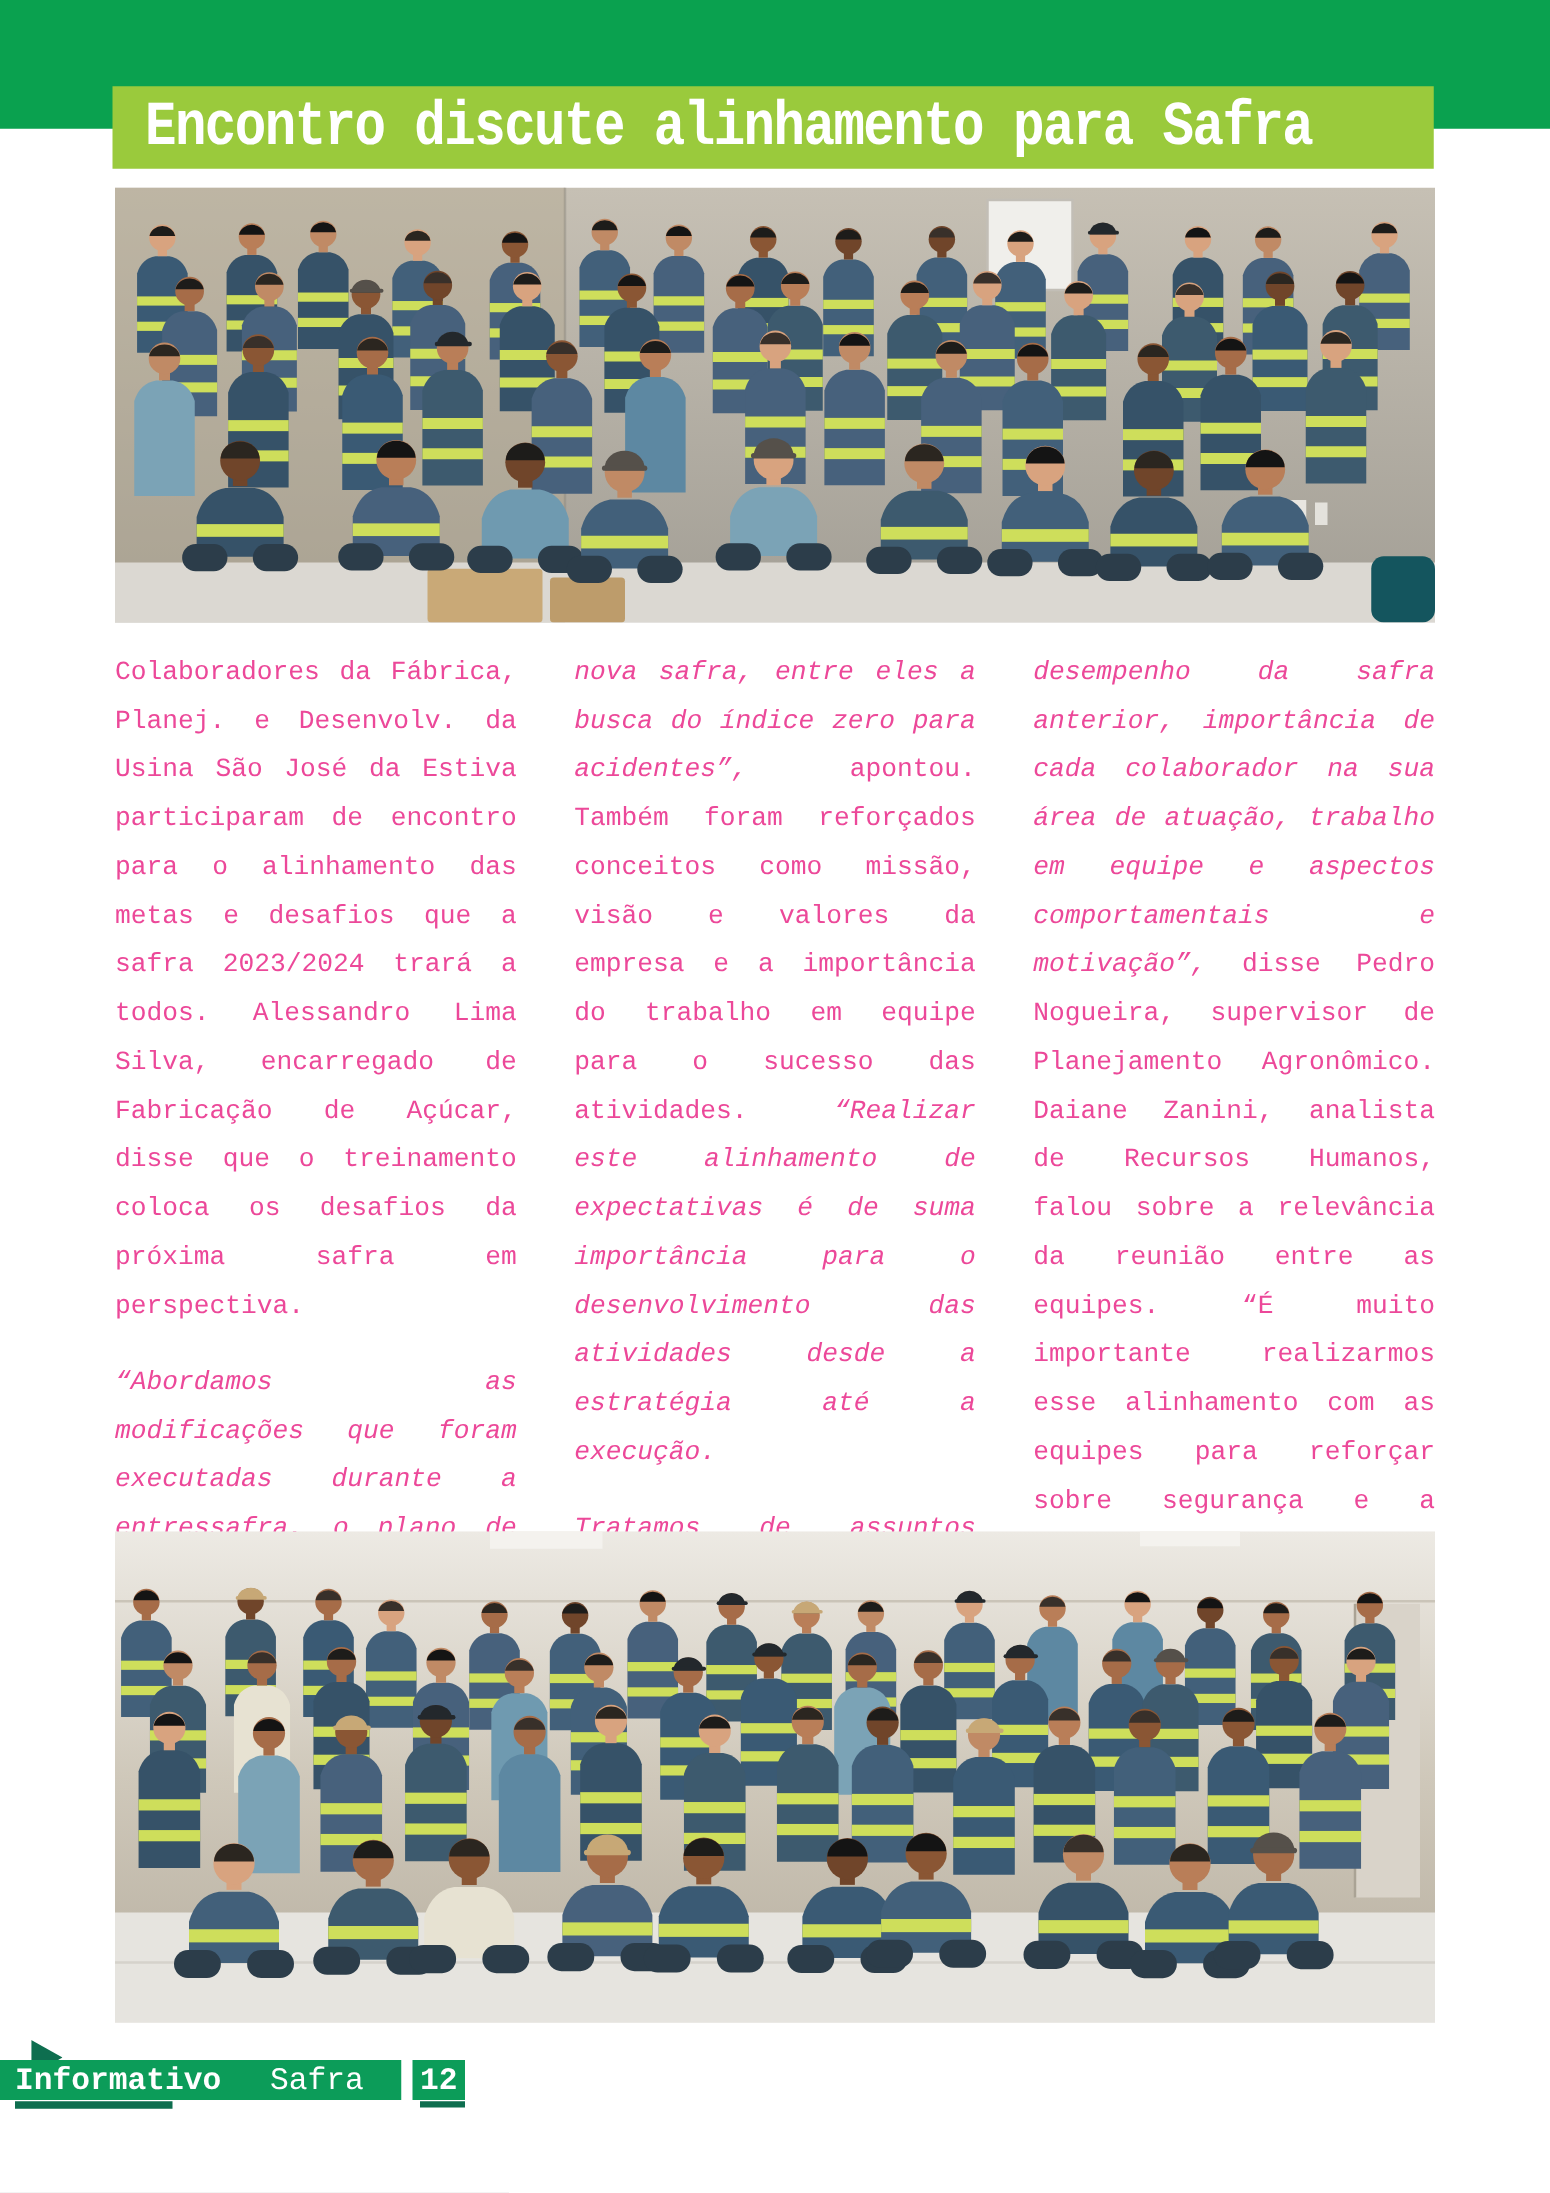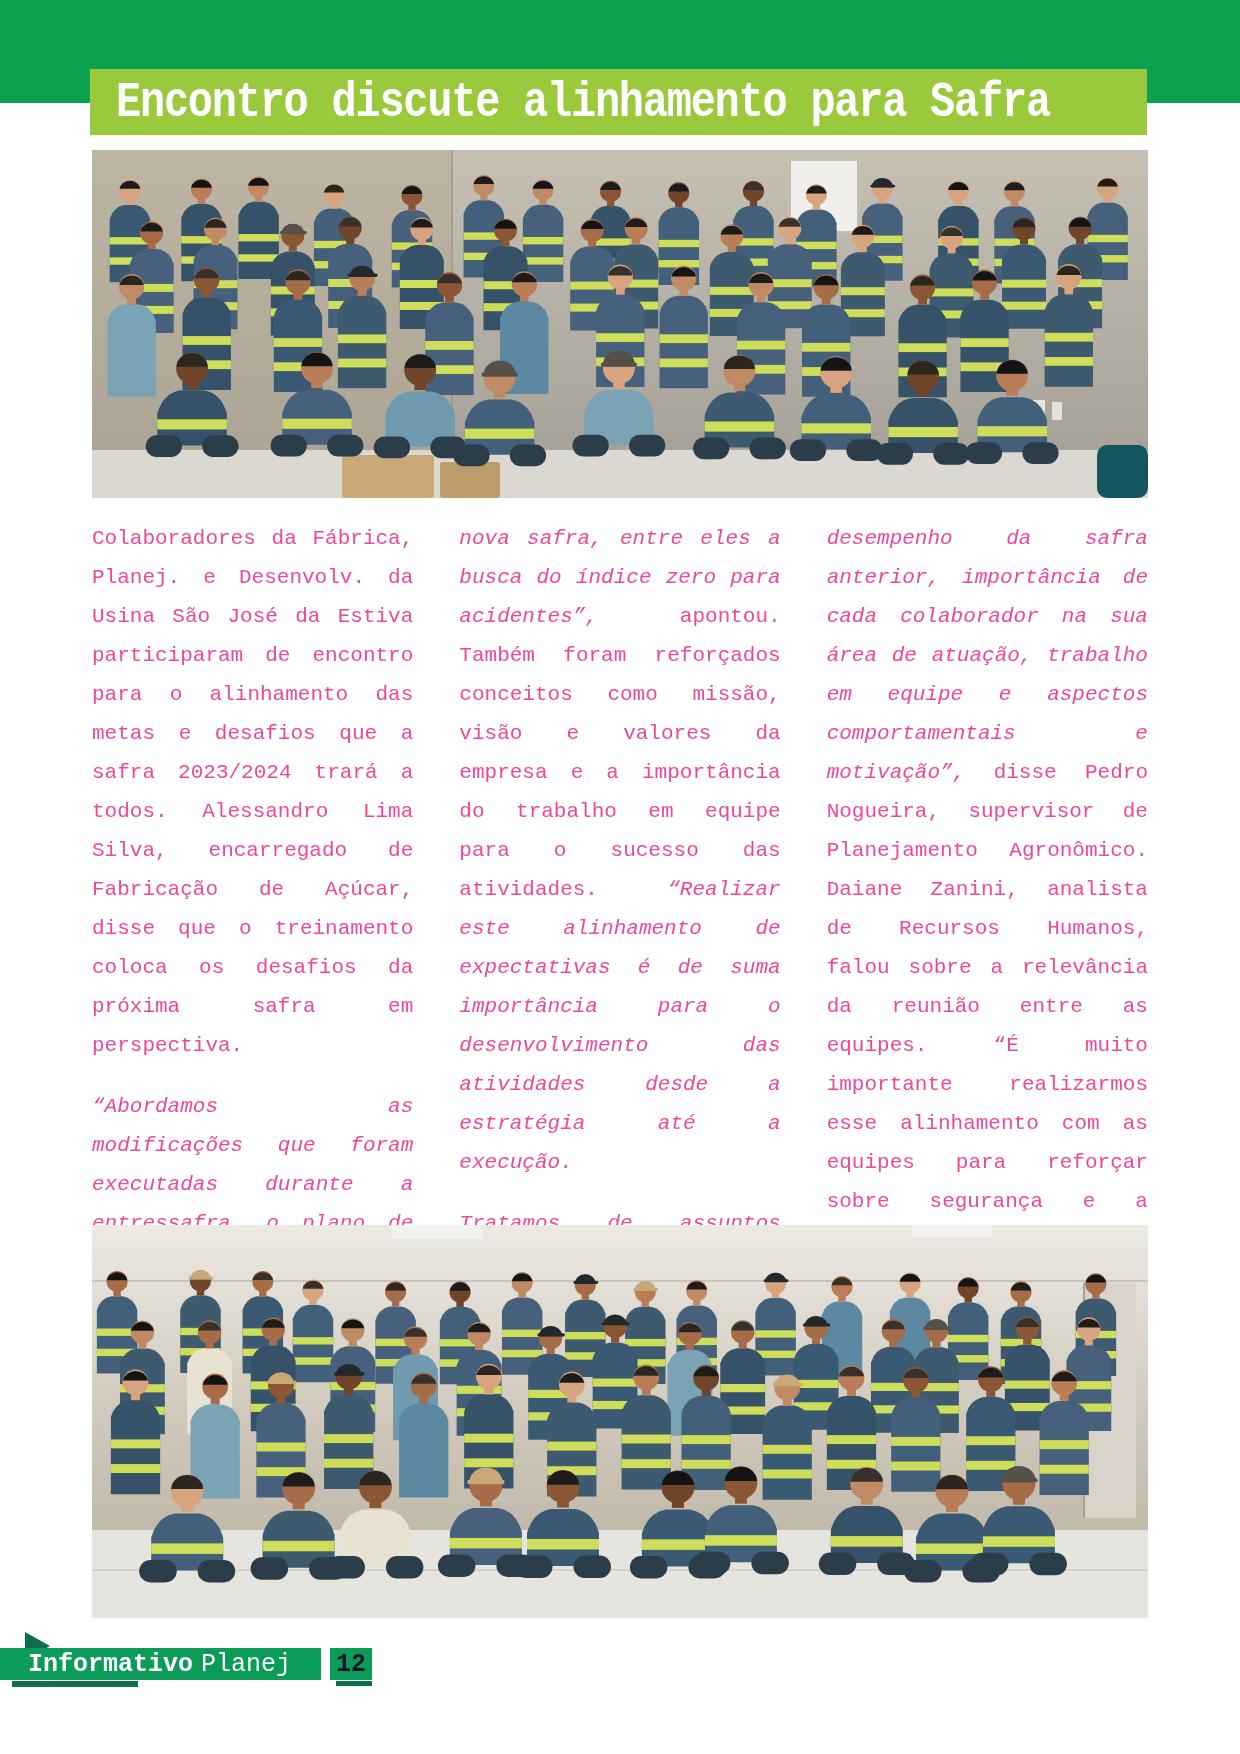--- a/index.html
+++ b/index.html
@@ -28,28 +28,28 @@
   }
   .col{flex:1 1 0;min-width:0;}
   .col p{margin:0;}
   .col p + p{margin-top:22px;}
   .it{font-style:italic;}
   
   .footer-triangle{position:absolute;left:25px;top:1632px;}
   .footer-bar{
     position:absolute;left:0;top:1648px;width:321px;height:32px;background:#0c9c59;
     color:#fff;font-size:25px;display:flex;align-items:center;justify-content:flex-end;
-    padding-right:30px;box-sizing:border-box;white-space:nowrap;
+    padding-right:30px;box-sizing:border-box;white-space:nowrap;gap:31px;
   }
   .fb-bold{font-weight:bold;}
   .fb-reg{margin-left:8px;}
   .footer-underline{position:absolute;left:12px;top:1681px;width:126px;height:6px;background:#0e6e4f;}
   .page-num{
     position:absolute;left:330px;top:1648px;width:42px;height:32px;background:#0c9c59;
-    color:#0f172a;font-weight:bold;font-size:25px;display:flex;align-items:center;justify-content:center;
+    color:#ffffff;font-weight:bold;font-size:25px;display:flex;align-items:center;justify-content:center;
   }
   .page-num-underline{position:absolute;left:336px;top:1681px;width:36px;height:5px;background:#0e6e4f;}
 </style>
 </head>
 <body>
 
 <div class="page">
 
   <div class="top-band"></div>
   <div class="title-banner">
@@ -244,21 +244,21 @@
         <use href="#pc" transform="translate(800.0,246.5) scale(1.5)" style="--skin:#b97e58;--shirt:#3a5a74;--hair:#2b2620;--cap:#55504a;--stripe:#cede5b"></use>
         <use href="#pcc" transform="translate(866.9,239.3) scale(1.5)" style="--skin:#a66c48;--shirt:#3a5a74;--hair:#2b2620;--cap:#55504a;--stripe:#cede5b"></use>
       </g>
   </svg>
 
   <svg class="footer-triangle" width="25" height="28" viewBox="0 0 25 28">
     <polygon points="0,0 25,14 0,28" fill="#0e6e4f"></polygon>
   </svg>
   <div class="footer-bar">
     <span class="fb-bold">Informativo</span>
-    <span class="fb-reg">Planej</span>
+    <span class="fb-reg">Safra</span>
   </div>
   <div class="footer-underline"></div>
   <div class="page-num">
     <span>12</span>
   </div>
   <div class="page-num-underline"></div>
 
 </div>
 
 </body></html>

